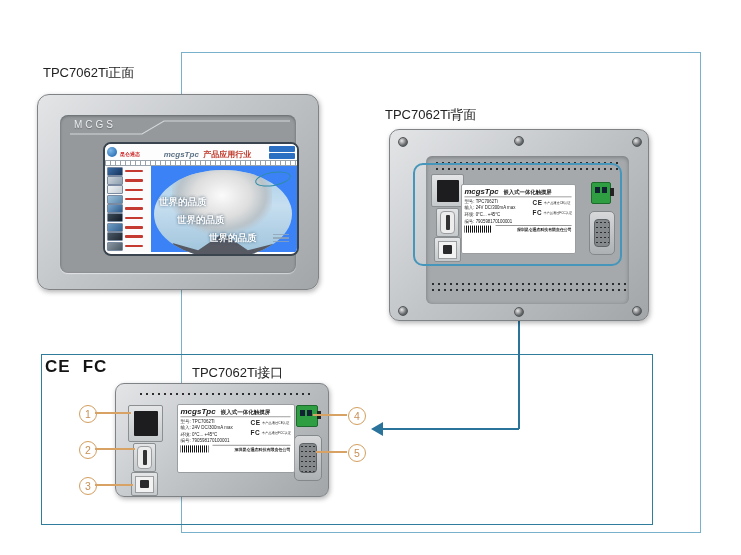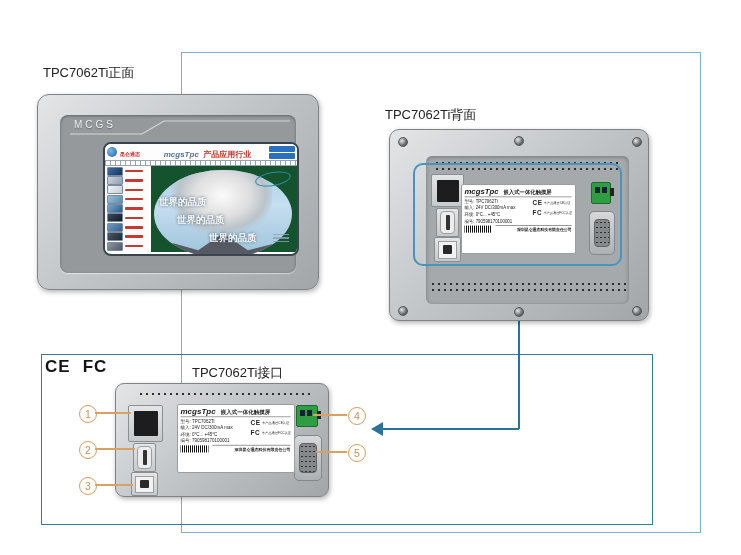--- a/index.html
+++ b/index.html
@@ -45,21 +45,21 @@
   .scr-title .b2{font-size:8px;font-weight:bold;color:#c03a2b;}
   .scr-clock{display:flex;flex-direction:column;gap:1px;}
   .scr-clock i{display:block;width:26px;height:6px;background:#2b6fc2;border-radius:1px;}
   .scr-ruler{height:4px;border-top:1px solid #9aa4ac;border-bottom:1px solid #9aa4ac;
              background:repeating-linear-gradient(90deg,#98a2aa 0 1px,transparent 1px 5px);}
   .scr-body{display:flex;height:86px;}
   .scr-menu{width:42px;background:#fbfbfb;padding:1px 2px;display:flex;flex-direction:column;gap:1.4px;}
   .mrow{height:8px;display:flex;align-items:center;gap:2px;}
   .mthumb{width:14px;height:7px;border:.5px solid #7a8aa0;border-radius:1px;}
   .mdash{width:18px;height:2.5px;background:#c53a30;border-radius:1px;}
-  .scr-main{flex:1;position:relative;background:#14532d;}
+  .scr-main{flex:1;position:relative;background:#3b82f6;}
   .photo{position:absolute;left:3px;top:4px;width:138px;height:88px;border-radius:50%;overflow:hidden;
          background:linear-gradient(180deg,#a9cfe6 0%,#c6def0 40%,#9dc2da 100%);}
   .cloud{position:absolute;left:18px;top:-6px;width:100px;height:70px;
          background:radial-gradient(ellipse at 50% 45%,#fbfbfb 0%,#dedede 40%,#b9c3c9 62%,transparent 75%);}
   .mountain{position:absolute;bottom:0;left:0;width:100%;height:40%;background:#575a63;
             clip-path:polygon(0 100%,14% 58%,32% 78%,50% 30%,68% 78%,86% 60%,100% 100%);}
   .slogan{position:absolute;color:#fff;font-weight:bold;font-size:9.5px;white-space:nowrap;
           text-shadow:0 0 3px rgba(40,70,95,.9);}
   .sl1{left:8px;top:30px;} .sl2{left:26px;top:48px;} .sl3{left:58px;top:66px;}
   .badge-oval{position:absolute;right:6px;top:6px;width:34px;height:12px;border:1px solid #2e8ca8;

